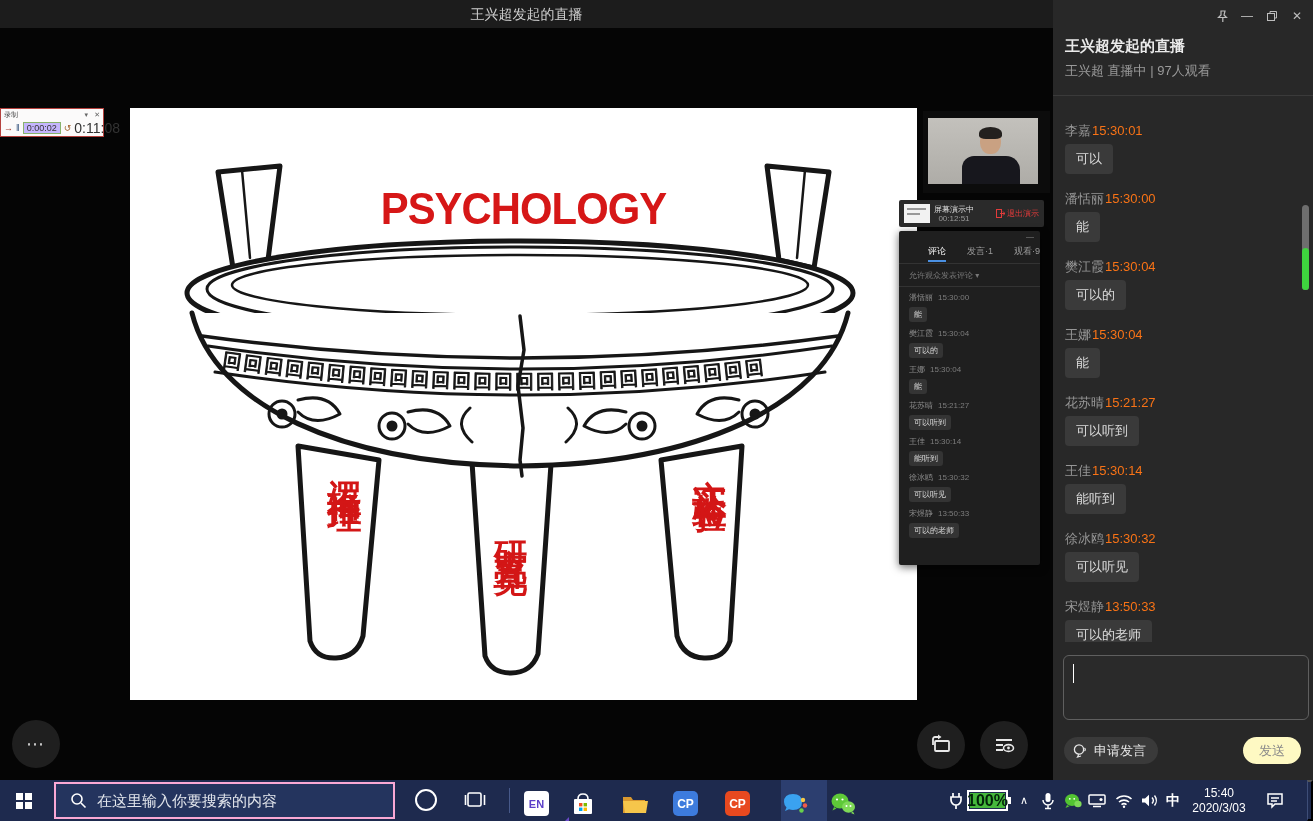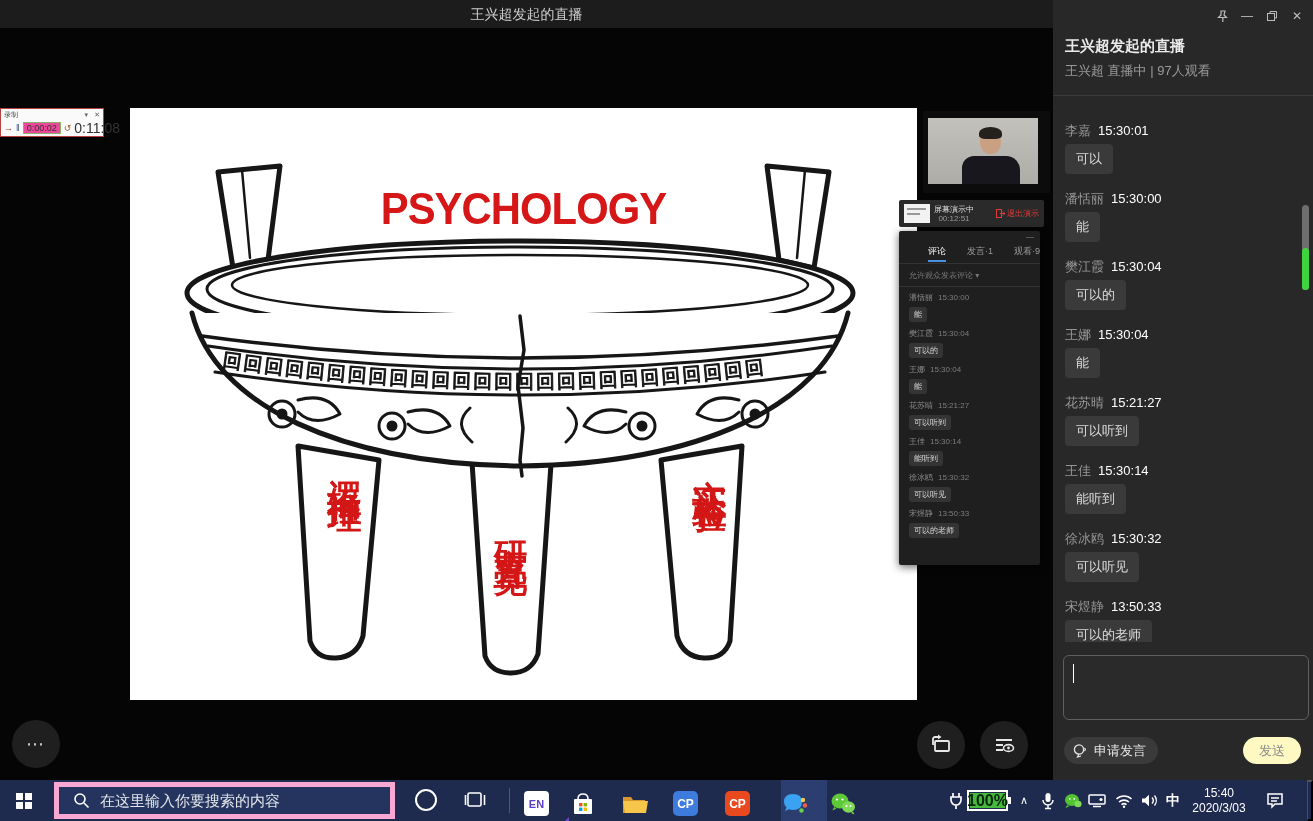--- a/index.html
+++ b/index.html
@@ -22,21 +22,21 @@
 
   
   .rec-toolbar { position:absolute; left:0px; top:108px; width:104px; height:29px; background:#fbfafa;
                  border:1px solid #b5423e; font-size:8px; color:#444; z-index:6; }
   .rec-row1 { display:flex; justify-content:space-between; padding:1px 3px 0 3px; height:10px; }
   .rec-row1 .rt { font-size:7px; }
   .rec-row1 .ri { font-size:7px; color:#666; margin-left:4px; }
   .rec-row2 { display:flex; align-items:center; gap:3px; padding:1px 3px; }
   .rec-next { color:#a33c2e; font-size:9px; }
   .rec-pause { color:#34537c; font-size:9px; }
-  .rec-elapsed { background:#ec4899; border:1px solid #88b36c; padding:0 3px; font-size:9px; color:#333; }
+  .rec-elapsed { background:#c4b5fd; border:1px solid #88b36c; padding:0 3px; font-size:9px; color:#333; }
   .rec-replay { color:#a3612e; font-size:9px; }
   .rec-total { font-size:14px; color:#333; }
 
   
   .video-thumb { position:absolute; left:923px; top:111px; width:127px; height:82px; background:#0c0c0c; z-index:5; }
   .vt-img { position:absolute; left:5px; top:7px; width:110px; height:66px; background:linear-gradient(#c3c1bc,#aeaca7); overflow:hidden; }
   .vt-body { position:absolute; left:34px; bottom:-6px; width:58px; height:34px; background:#17171d; border-radius:12px 14px 0 0; }
   .vt-head { position:absolute; left:52px; top:12px; width:21px; height:24px; background:#c9a182; border-radius:46%; }
   .vt-hair { position:absolute; left:51px; top:9px; width:23px; height:12px; background:#23201e; border-radius:50% 50% 30% 30%; }
 
@@ -80,21 +80,21 @@
   .win-controls { position:absolute; right:8px; top:8px; display:flex; gap:9px; align-items:center; }
   .wc { width:16px; height:16px; display:flex; align-items:center; justify-content:center; color:#bdbdbd;
         font-size:12px; cursor:pointer; background:none; border:none; }
   .chat-title { position:absolute; left:12px; top:37px; color:#eaeaea; font-size:15px; font-weight:bold; }
   .chat-sub { position:absolute; left:12px; top:62px; color:#9a9a9a; font-size:13px; }
   .chat-div { position:absolute; left:0; top:95px; width:100%; height:1px; background:#3a3a3a; }
 
   .chat-msgs { position:absolute; left:12px; top:122px; right:14px; height:520px; overflow:hidden; }
   .msg { margin-bottom:16px; }
   .msg-head { font-size:13px; line-height:18px; color:#979797; }
-  .msg-head .t { margin-left:7px; color:#ffffff; }
+  .msg-head .t { margin-left:1px; color:#f97316; }
   .msg-bubble { display:inline-block; background:#3a3a3a; color:#dcdcdc; font-size:13px;
                 padding:6px 11px; border-radius:4px; margin-top:4px; }
 
   .chat-scroll { position:absolute; right:4px; top:205px; width:7px; height:85px; background:#6e6e6e; border-radius:4px; }
   .chat-scroll .gr { position:absolute; left:0; bottom:0; width:100%; height:42px; background:#3ed43e; border-radius:4px; }
 
   .chat-input { position:absolute; left:10px; top:655px; width:246px; height:65px; border:1px solid #5f5f5f;
                 border-radius:6px; background:#2a2a2a; }
   .caret { position:absolute; left:9px; top:8px; width:1px; height:19px; background:#fff; animation:blink 1s steps(1) infinite; }
   @keyframes blink { 50% { opacity:0; } }
@@ -104,21 +104,21 @@
   .pill-request { left:11px; top:737px; height:27px; padding:0 12px 0 8px; gap:5px; background:#3a3a3a; color:#e6e6e6; }
   .pill-send { right:12px; top:737px; width:58px; height:27px; background:#fef9c3; color:#8b8b8b; }
 
   
   .taskbar { position:absolute; left:0; top:780px; width:1313px; height:41px; background:#1e2a4e; }
   .tb-start { position:absolute; left:0; top:0; width:48px; height:41px; background:none; border:none; cursor:pointer; }
   .win-logo { position:absolute; left:16px; top:13px; width:16px; height:16px;
               display:grid; grid-template-columns:7px 7px; grid-template-rows:7px 7px; gap:1.6px; }
   .win-logo i { background:#fff; }
   .tb-search { position:absolute; left:54px; top:2px; width:341px; height:37px; background:#24345e;
-               border:5px solid #f9a8d4; display:flex; align-items:center; }
+               border:2px solid #f9a8d4; display:flex; align-items:center; }
   .tb-search input { background:transparent; border:none; outline:none; color:#e8e8ea; font-size:15px;
                      width:280px; font-family:"Liberation Sans","DejaVu Sans",sans-serif; }
   .tb-search input::placeholder { color:#e3e6ec; opacity:1; }
   .tb-search svg { margin:0 10px 0 14px; }
   .tb-cortana { position:absolute; left:415px; top:9px; width:22px; height:22px; border:2.5px solid #fff;
                 border-radius:50%; background:none; cursor:pointer; }
   .tb-taskview { position:absolute; left:462px; top:8px; width:26px; height:26px; background:none; border:none; cursor:pointer; }
   .tb-sep { position:absolute; left:509px; top:8px; width:1px; height:25px; background:#47598a; }
 
   .tile { position:absolute; top:0; width:46px; height:47px; display:flex; align-items:center;

